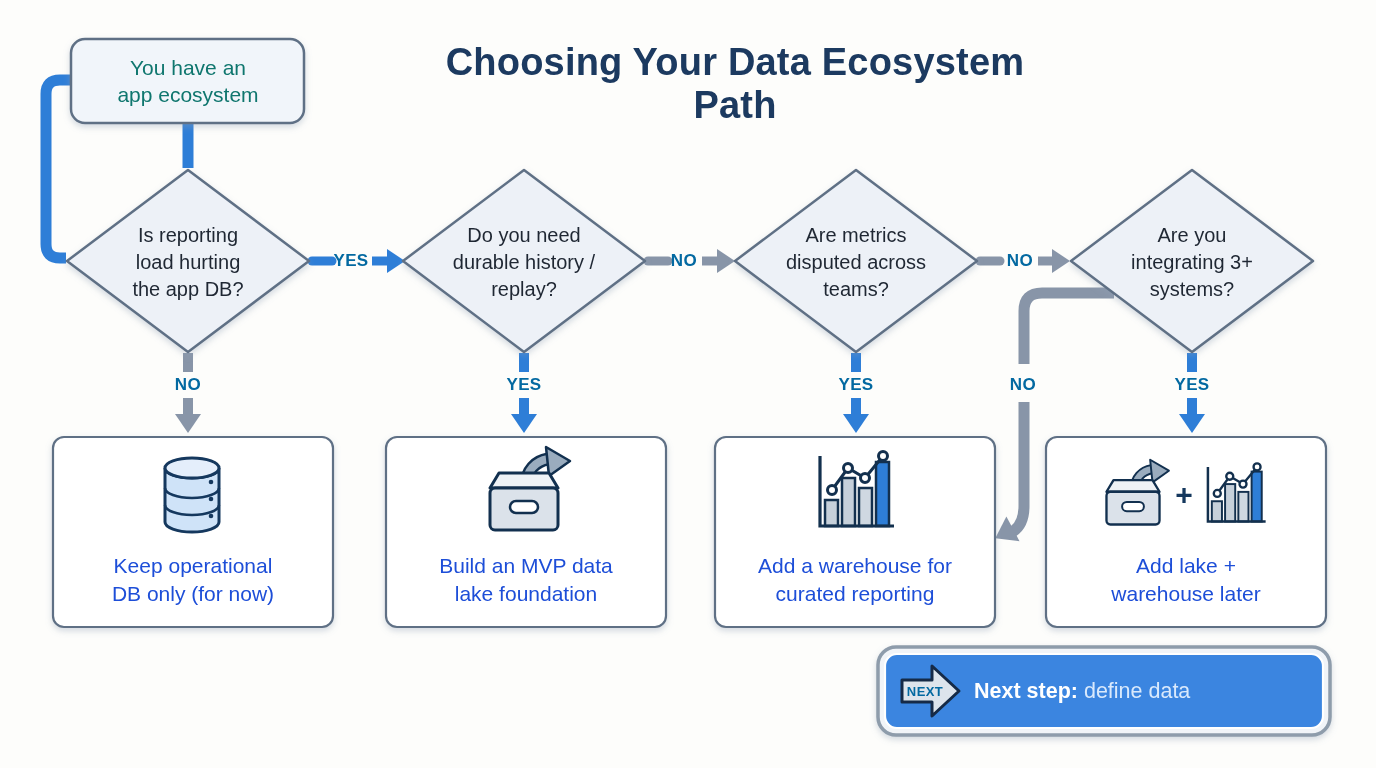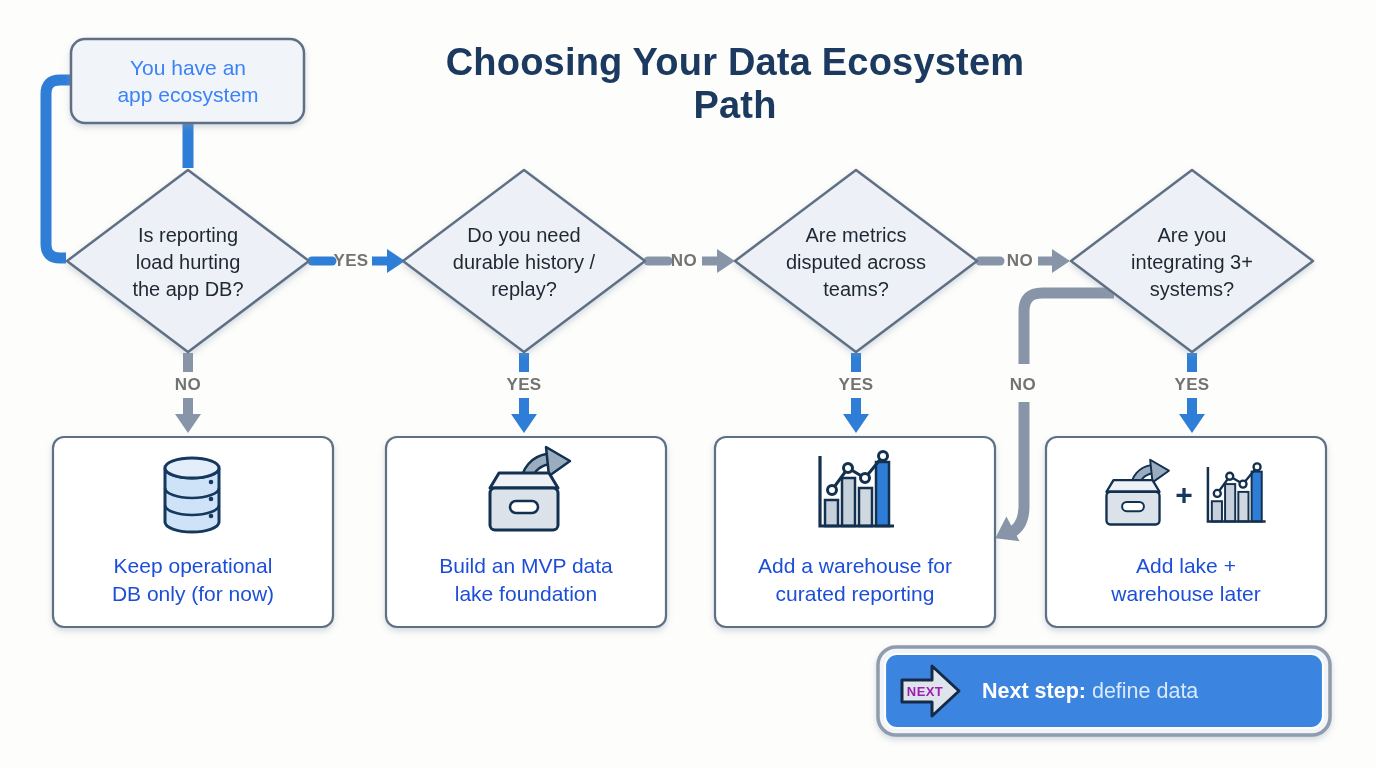--- a/index.html
+++ b/index.html
@@ -18,33 +18,33 @@
     text-align:center;
     color:#1b2535;
   }
   .title{
     font-size:38px;
     font-weight:700;
     color:#1c3a60;
     letter-spacing:0.2px;
   }
   .node-label{font-size:20px;line-height:1.34;color:#1f2733;}
-  .start-label{font-size:21px;line-height:1.3;color:#3b82f6;}
+  .start-label{font-size:21px;line-height:1.3;color:#0f766e;}
   .outcome-label{font-size:21px;line-height:1.33;color:#1d4ed8;}
-  .edge-label{font-size:17px;font-weight:700;color:#737373;letter-spacing:0.4px;}
+  .edge-label{font-size:17px;font-weight:700;color:#0369a1;letter-spacing:0.4px;}
   .plus{font-size:30px;font-weight:700;color:#15385e;}
-  .next-text{font-size:13px;font-weight:700;color:#a21caf;letter-spacing:0.4px;}
+  .next-text{font-size:13px;font-weight:700;color:#0369a1;letter-spacing:0.4px;}
   .banner-text{
     position:absolute;left:974px;top:691px;
     transform:translateY(-50%);
     text-align:left;
     font-size:21.5px;line-height:1.33;
     color:#d9e9fc;
   }
-  .banner-text .bold{font-weight:700;color:#ffffff;margin-left:8px;}
+  .banner-text .bold{font-weight:700;color:#ffffff;}
 </style>
 </head>
 <body>
 
 <div class="canvas">
 
   <svg width="1376" height="768" viewBox="0 0 1376 768">
     <defs>
       <filter id="ds" x="-30%" y="-30%" width="160%" height="160%">
         <feDropShadow dx="0" dy="3" stdDeviation="3" flood-color="#8fa0b5" flood-opacity="0.38"></feDropShadow>

